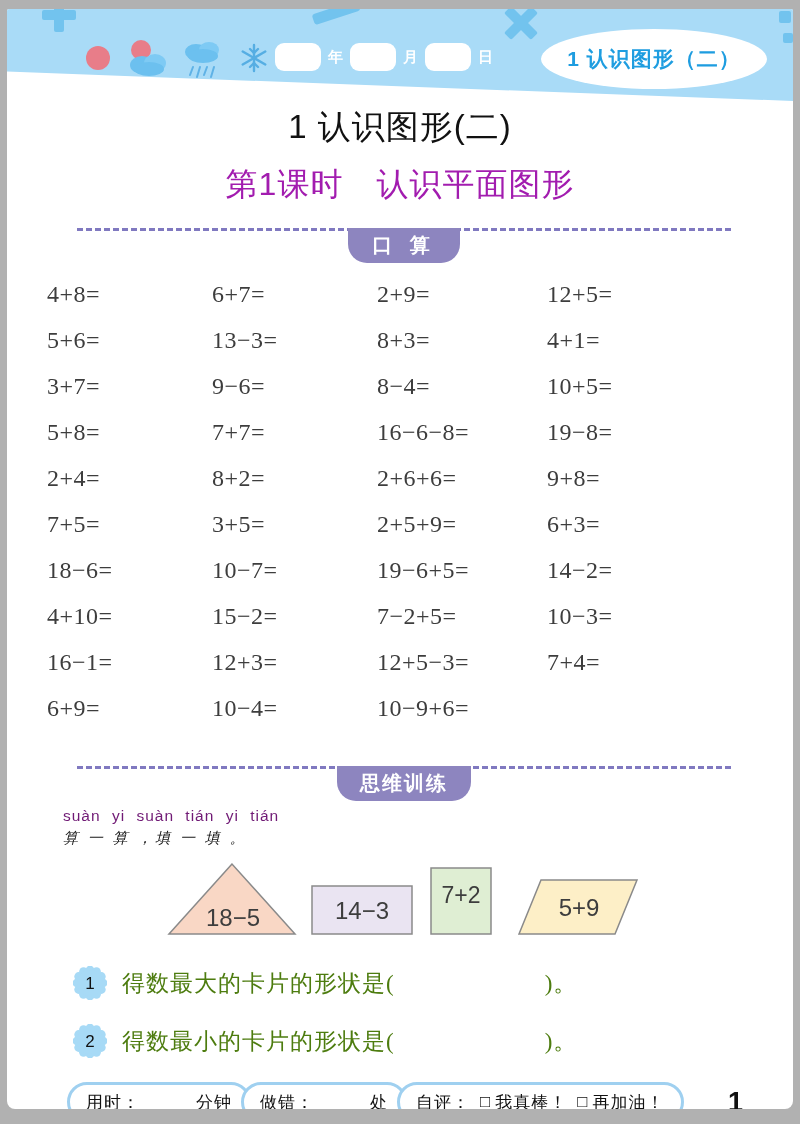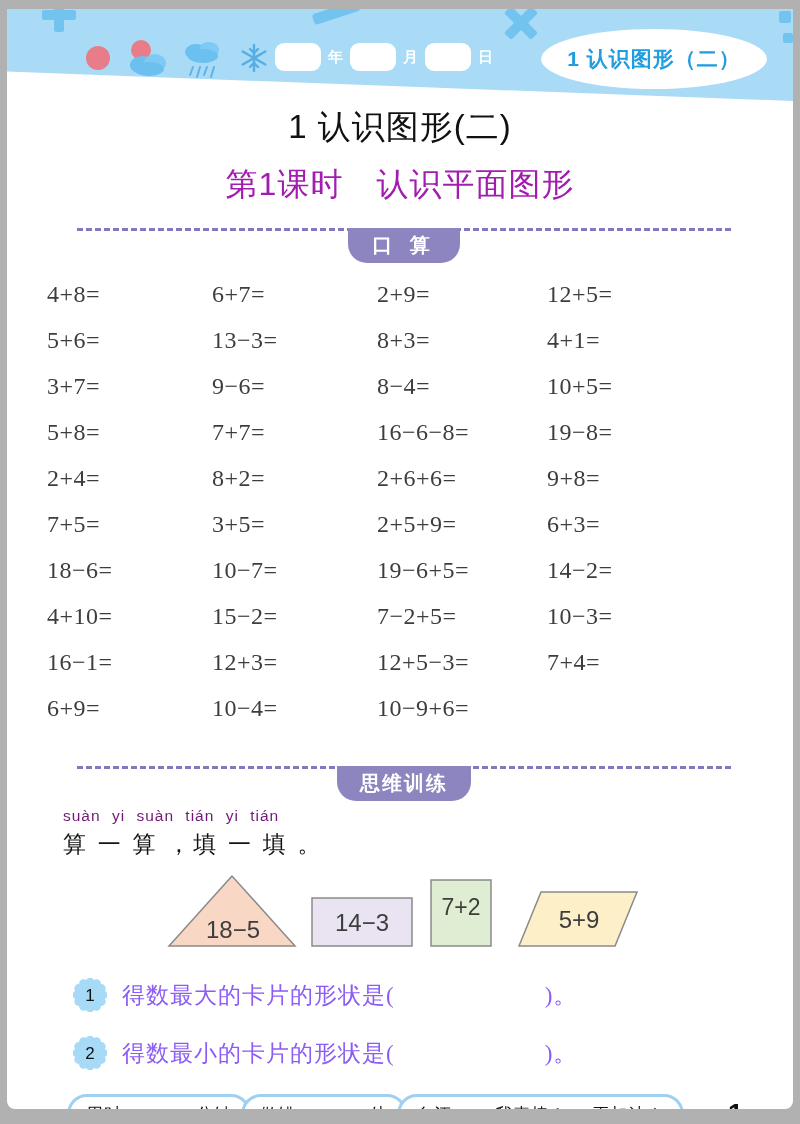--- a/index.html
+++ b/index.html
@@ -80,28 +80,28 @@
   }
   .prob { font-size:24px; color:#3d3d3d; letter-spacing:0.5px; }
   
   .kai { font-family:"Liberation Serif","DejaVu Serif",serif; }
   .pinyin {
     margin:38px 0 0 56px;
     font-size:15.5px; color:#701a75; letter-spacing:1px; word-spacing:6px;
   }
   .instruction {
     margin:4px 16px 0 56px;
-    font-size:23px; color:#111; letter-spacing:3px;
+    font-size:15px; color:#111; letter-spacing:3px;font-style:italic;
   }
   .cards-svg { display:block; margin:10px 0 0 150px; }
   .question {
     display:flex; align-items:center;
     margin:24px 0 0 66px; gap:15px;
   }
-  .q-text { font-size:23px; color:#8b5cf6; letter-spacing:1px; }
+  .q-text { font-size:23px; color:#4d7c0f; letter-spacing:1px; }
   .q-gap { display:inline-block; width:150px; }
   
   .footer {
     margin:24px 50px 0 60px;
     display:flex; align-items:center;
   }
   .pill {
     background:#ffffff;
     border:3px solid #9fd0f0; border-radius:20px;
     height:40px; padding:0 16px;

